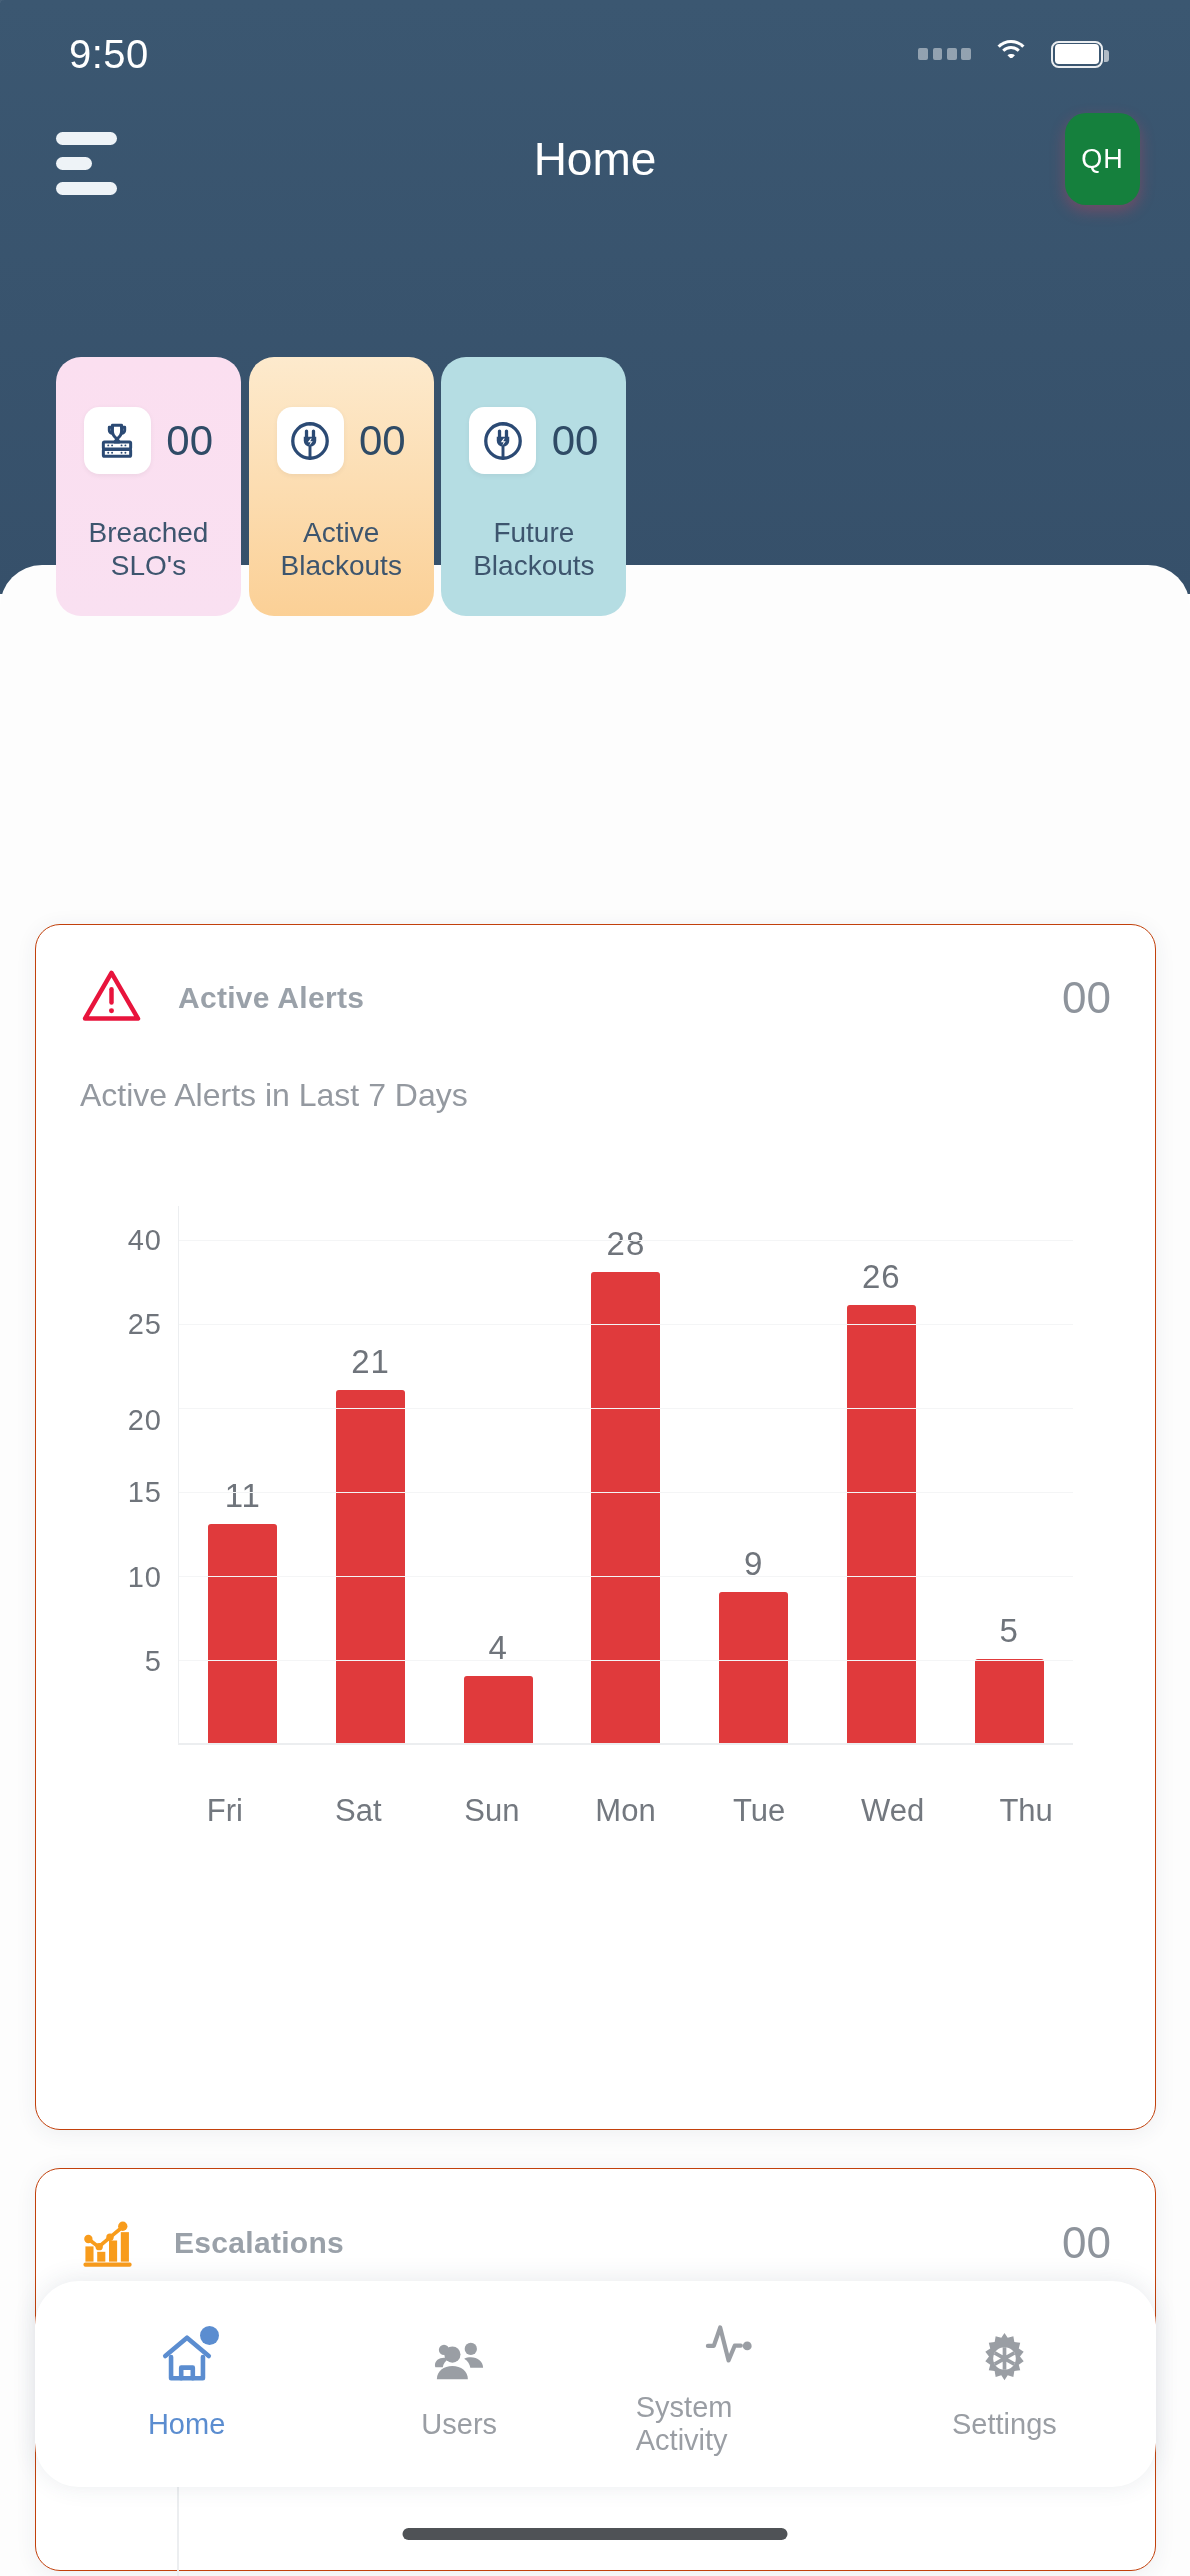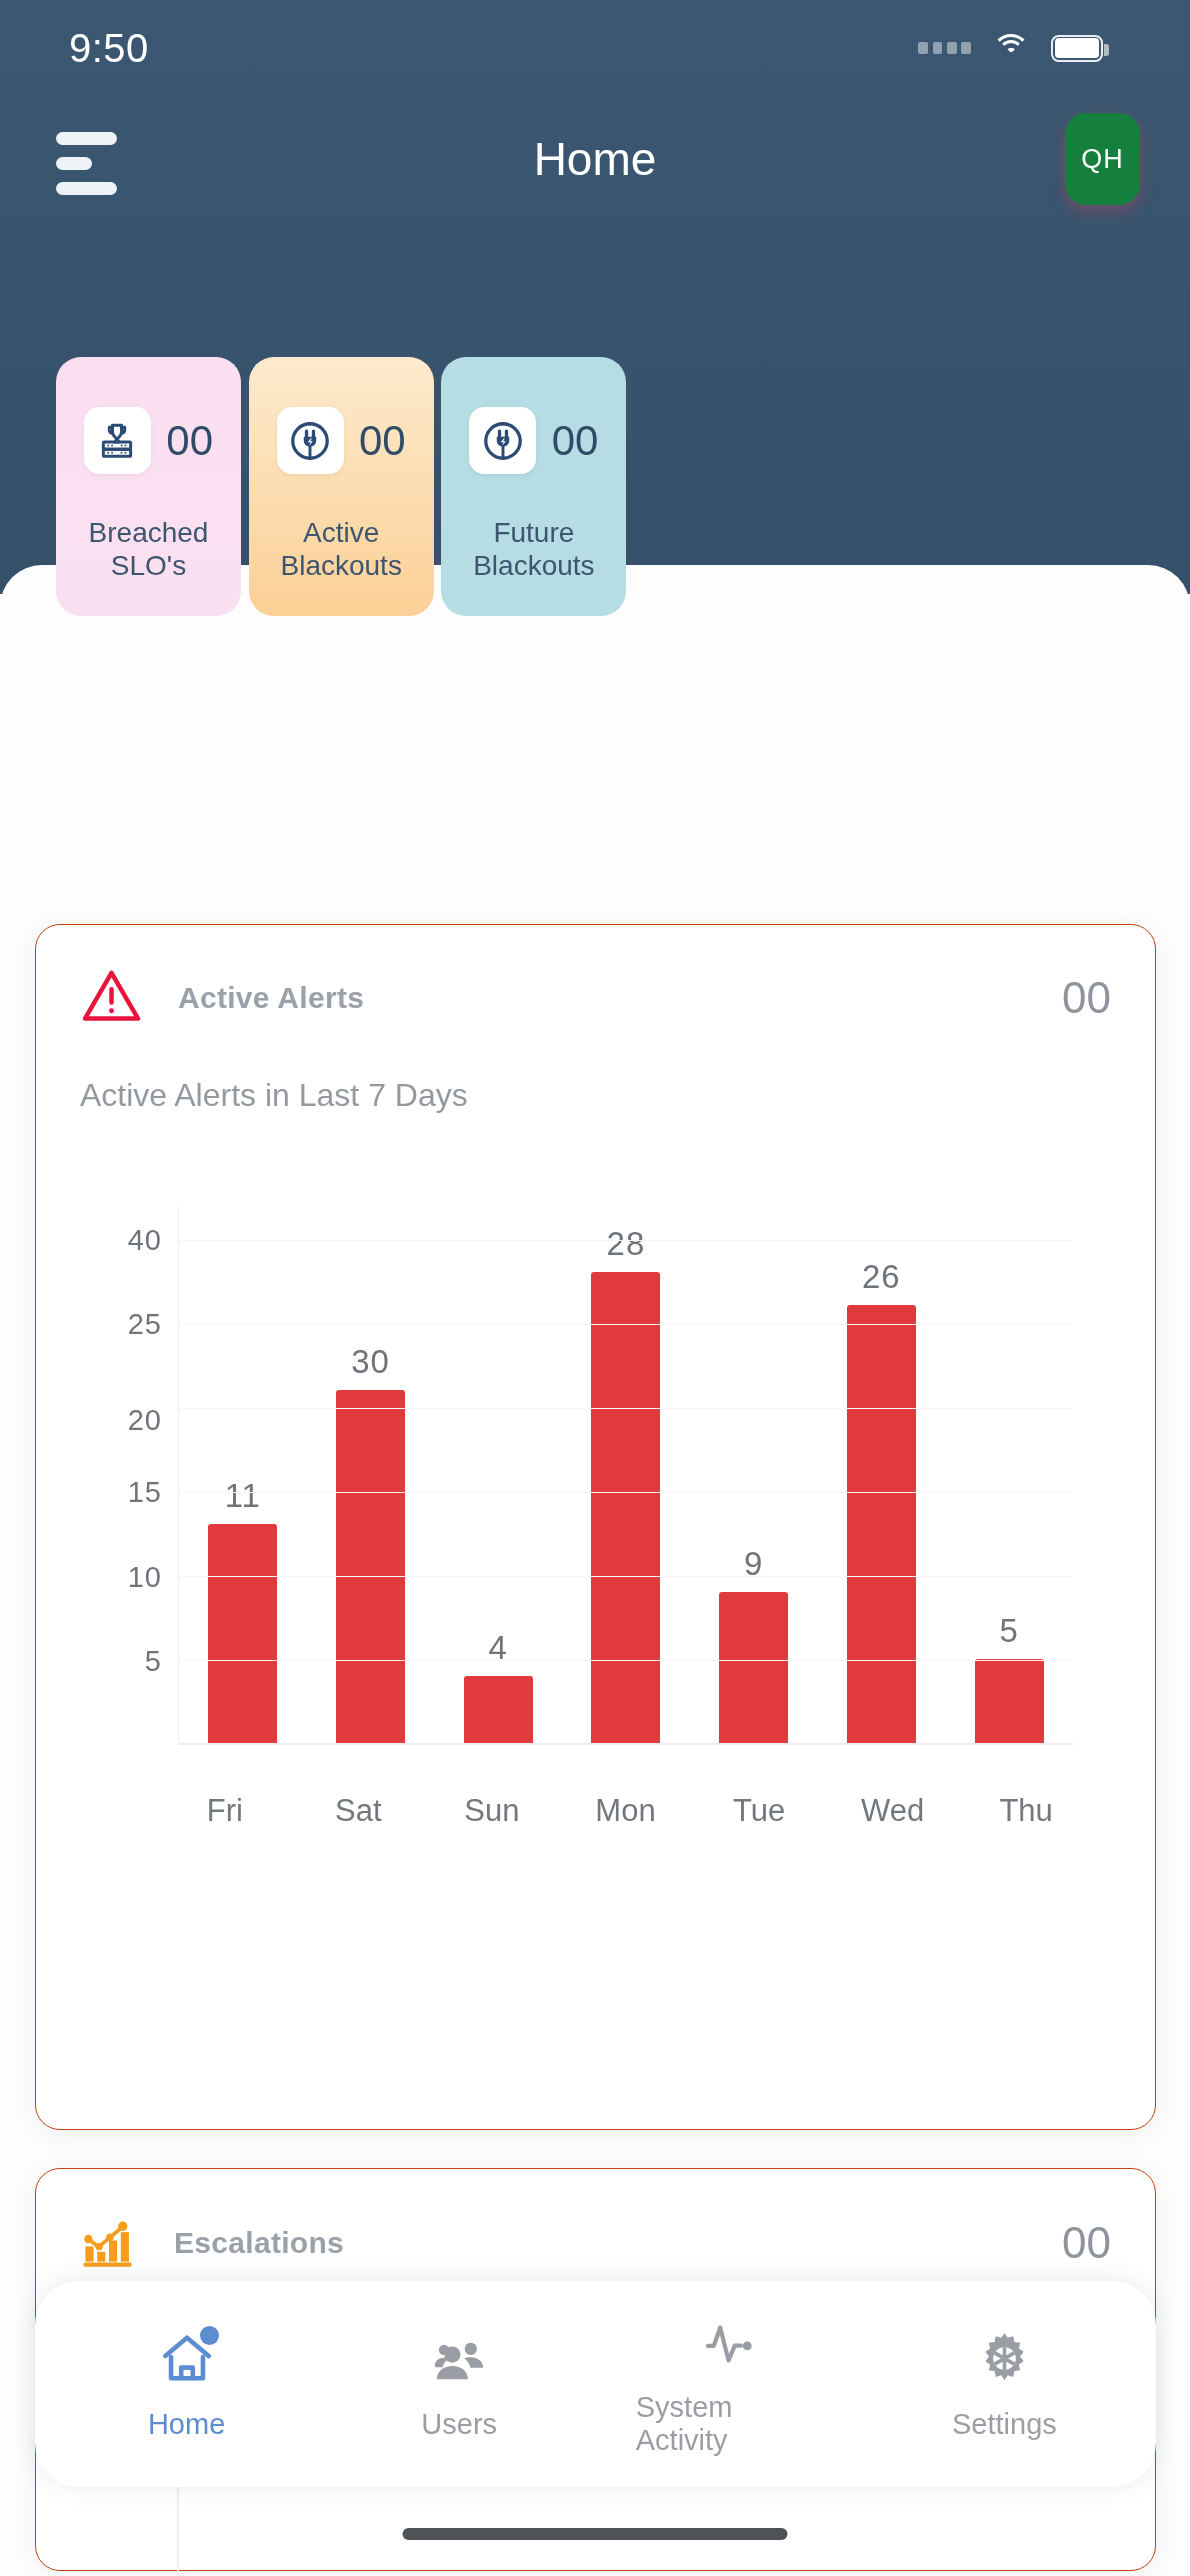--- a/index.html
+++ b/index.html
@@ -15,21 +15,21 @@
   .header-bg{
     position:absolute; left:0; top:0; width:1190px; height:594px;
     background:#3a556f;
     background-image:
       linear-gradient(115deg, rgba(255,255,255,.035) 0 1.9px, transparent 1.9px 153px),
       linear-gradient(62deg, rgba(255,255,255,.028) 0 1.9px, transparent 1.9px 201px),
       linear-gradient(160deg, rgba(255,255,255,.02) 0 1.9px, transparent 1.9px 249px),
       linear-gradient(180deg,#3b5771 0%, #36506a 100%);
   }
   .statusbar{
-    position:absolute; left:0; top:2px; width:1172px; height:92px;
+    position:absolute; left:0; top:8px; width:1172px; height:92px;
     display:flex; align-items:center; justify-content:space-between;
     padding:0 69px 0 69px;
   }
   .clock{ color:#fff; font-size:40px; letter-spacing:0.5px; }
   .status-right{ display:flex; align-items:center; gap:21px; }
   .dots{ display:flex; gap:4.8px; align-items:flex-end; }
   .dots i{ display:block; width:9.6px; height:11.5px; background:rgba(255,255,255,.45); border-radius:1.9px; }
   .wifi{ position:relative; width:38px; height:29px; }
   .wifi span{ position:absolute; left:50%; transform:translateX(-50%); border:3.8px solid #fff; border-color:#fff transparent transparent transparent; border-radius:50%; }
   .wifi .a{ width:38px; height:38px; top:0; }
@@ -284,21 +284,21 @@
           <span style="top: 51px;">40</span>
         </div>
       <div class="plot" id="plot">
         <div class="baseline"></div>
         <div class="bars" id="bars">
             <div class="barwrap">
               <div class="barval" style="bottom: 219px; margin-bottom: 9.6px;">11</div>
               <div class="bar" style="height: 219px; background: rgb(224, 58, 60);"></div>
             </div>
             <div class="barwrap">
-              <div class="barval" style="bottom: 353px; margin-bottom: 9.6px;">30</div>
+              <div class="barval" style="bottom: 353px; margin-bottom: 9.6px;">21</div>
               <div class="bar" style="height: 353px; background: rgb(224, 58, 60);"></div>
             </div>
             <div class="barwrap">
               <div class="barval" style="bottom: 67px; margin-bottom: 9.6px;">4</div>
               <div class="bar" style="height: 67px; background: rgb(224, 58, 60);"></div>
             </div>
             <div class="barwrap">
               <div class="barval" style="bottom: 471px; margin-bottom: 9.6px;">28</div>
               <div class="bar" style="height: 471px; background: rgb(224, 58, 60);"></div>
             </div>

